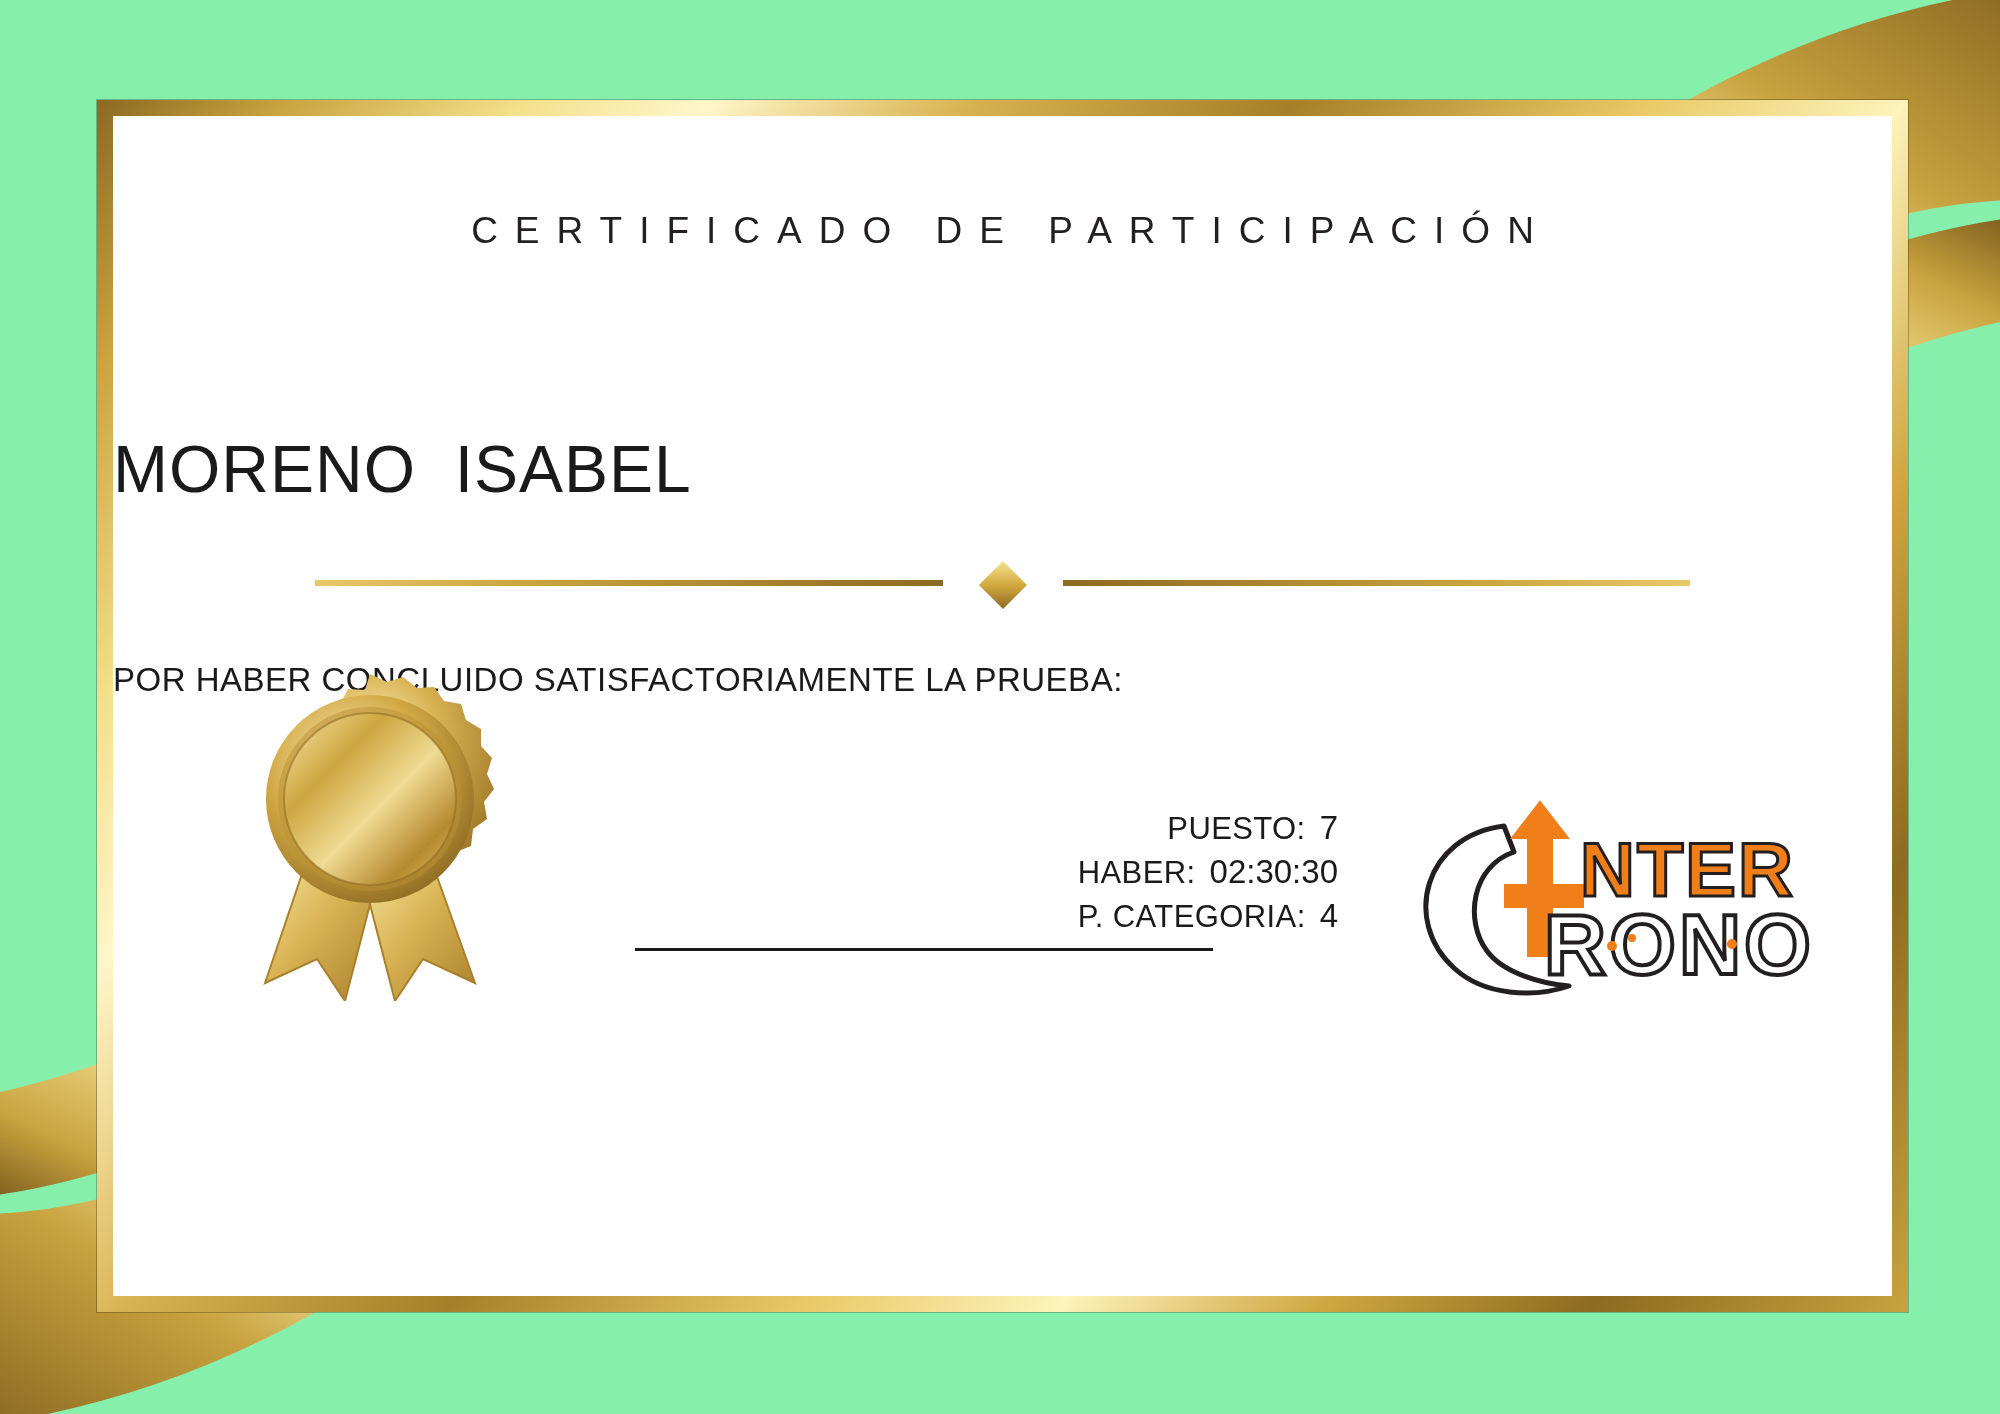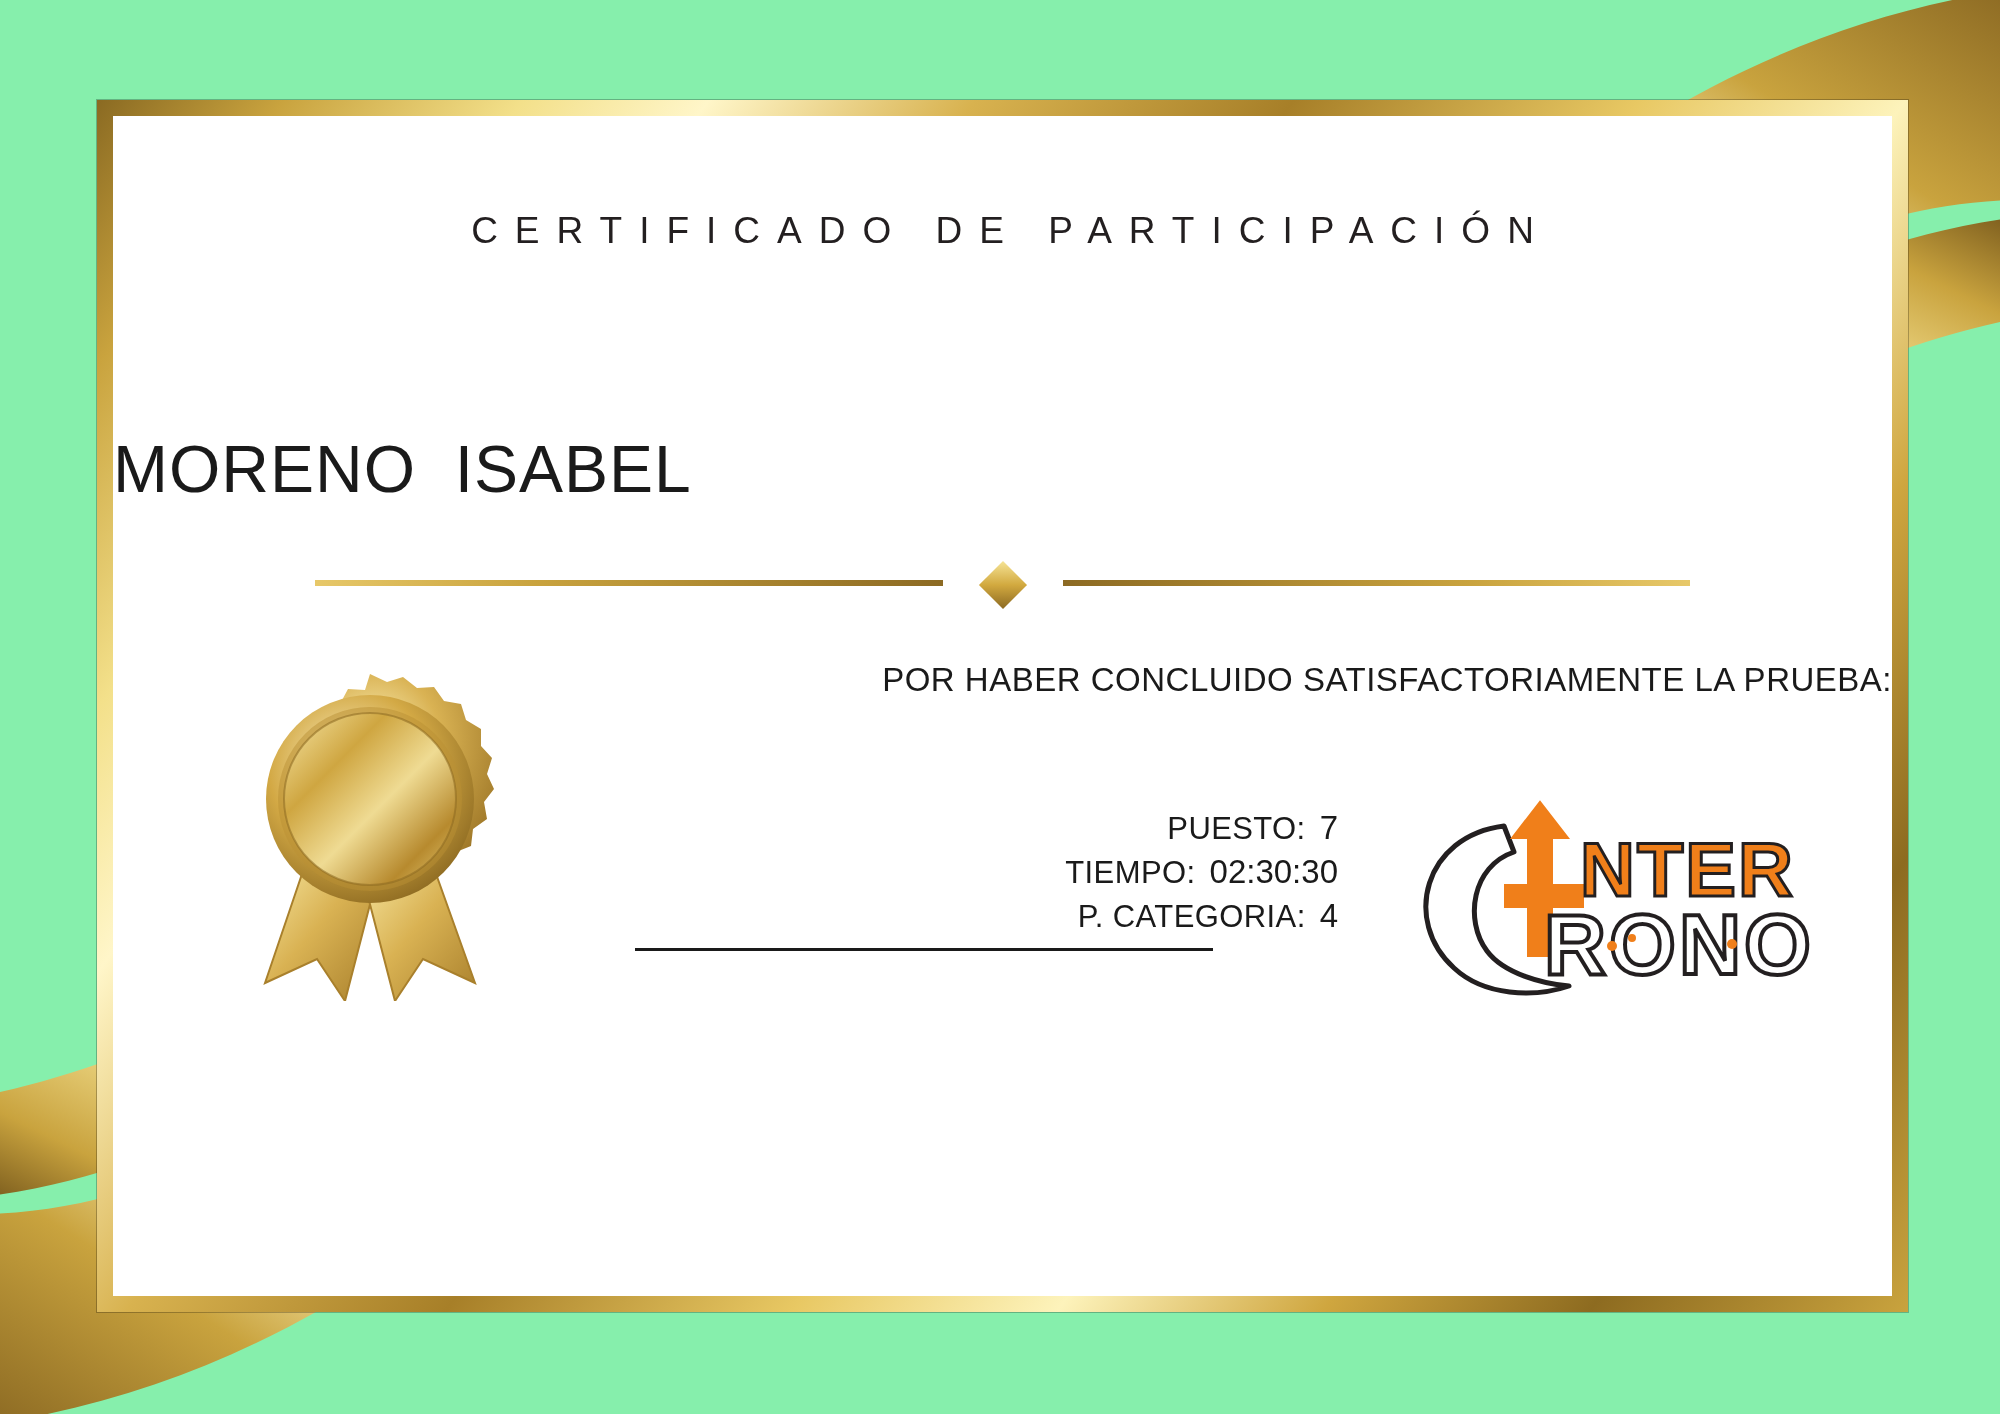--- a/index.html
+++ b/index.html
@@ -119,21 +119,21 @@
     margin-left: -17px;
     transform: rotate(45deg);
     background: linear-gradient(135deg, #f6e496 0%, #d2a93f 50%, #8c6a23 100%);
   }
 
   .subtitle {
     position: absolute;
     top: 545px;
     left: 0;
     right: 0;
-    text-align: right;
+    text-align: left;
     font-size: 33px;
     letter-spacing: 0.5px;
     color: #1a1a1a;
   }
 
   
   .results {
     position: absolute;
     left: 640px;
     top: 690px;
@@ -284,21 +284,21 @@
           <circle r="86" fill="none" stroke="#8d6a21" stroke-width="2" opacity="0.55"></circle>
         </g>
       </svg>
 
       <div class="results">
         <div class="result-row">
           <span class="result-label">PUESTO:</span>
           <span class="result-value">7</span>
         </div>
         <div class="result-row">
-          <span class="result-label">TIEMPO:</span>
+          <span class="result-label">HABER:</span>
           <span class="result-value">02:30:30</span>
         </div>
         <div class="result-row">
           <span class="result-label">P. CATEGORIA:</span>
           <span class="result-value">4</span>
         </div>
       </div>
       <div class="sign-line"></div>
 
       <div class="logo">

